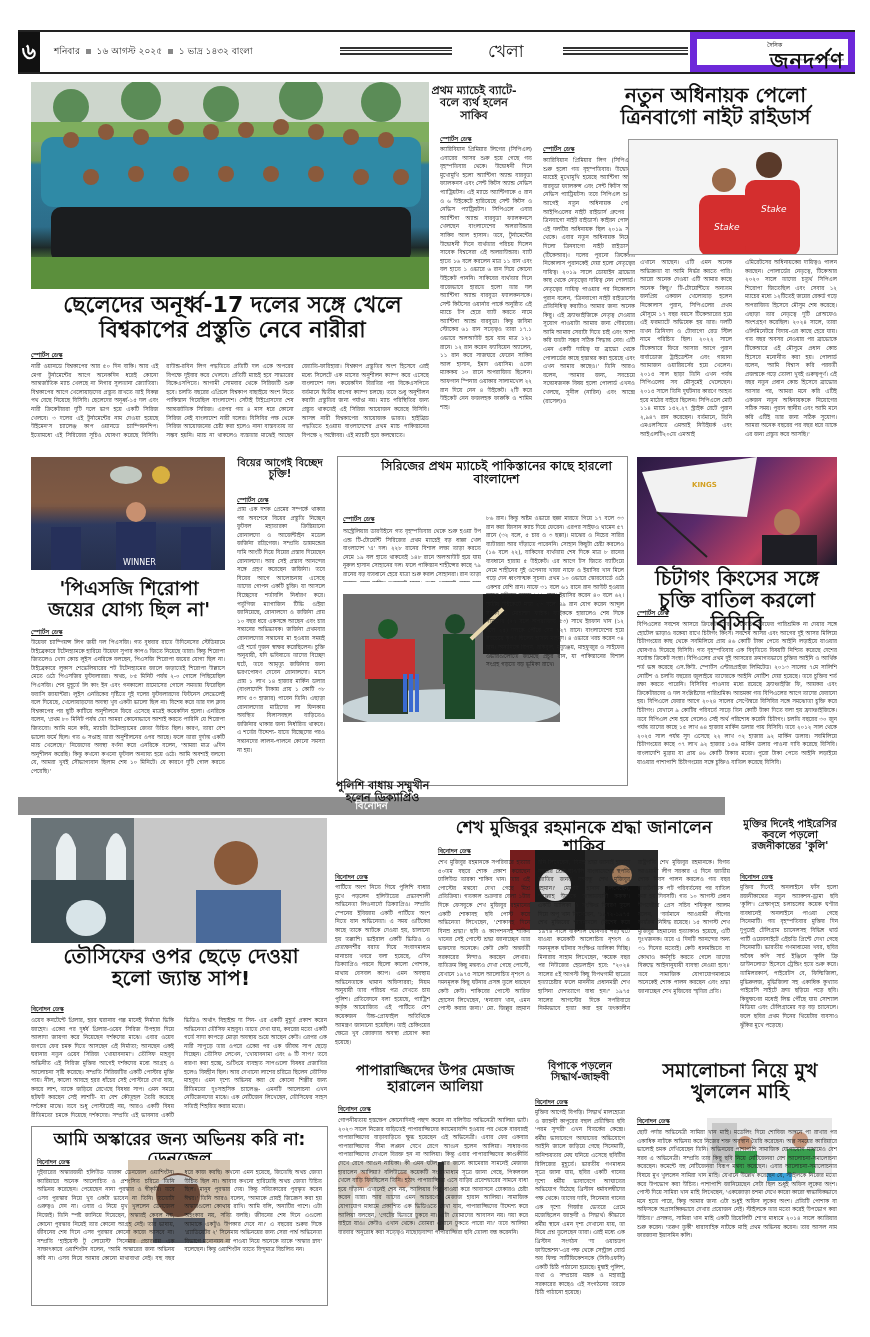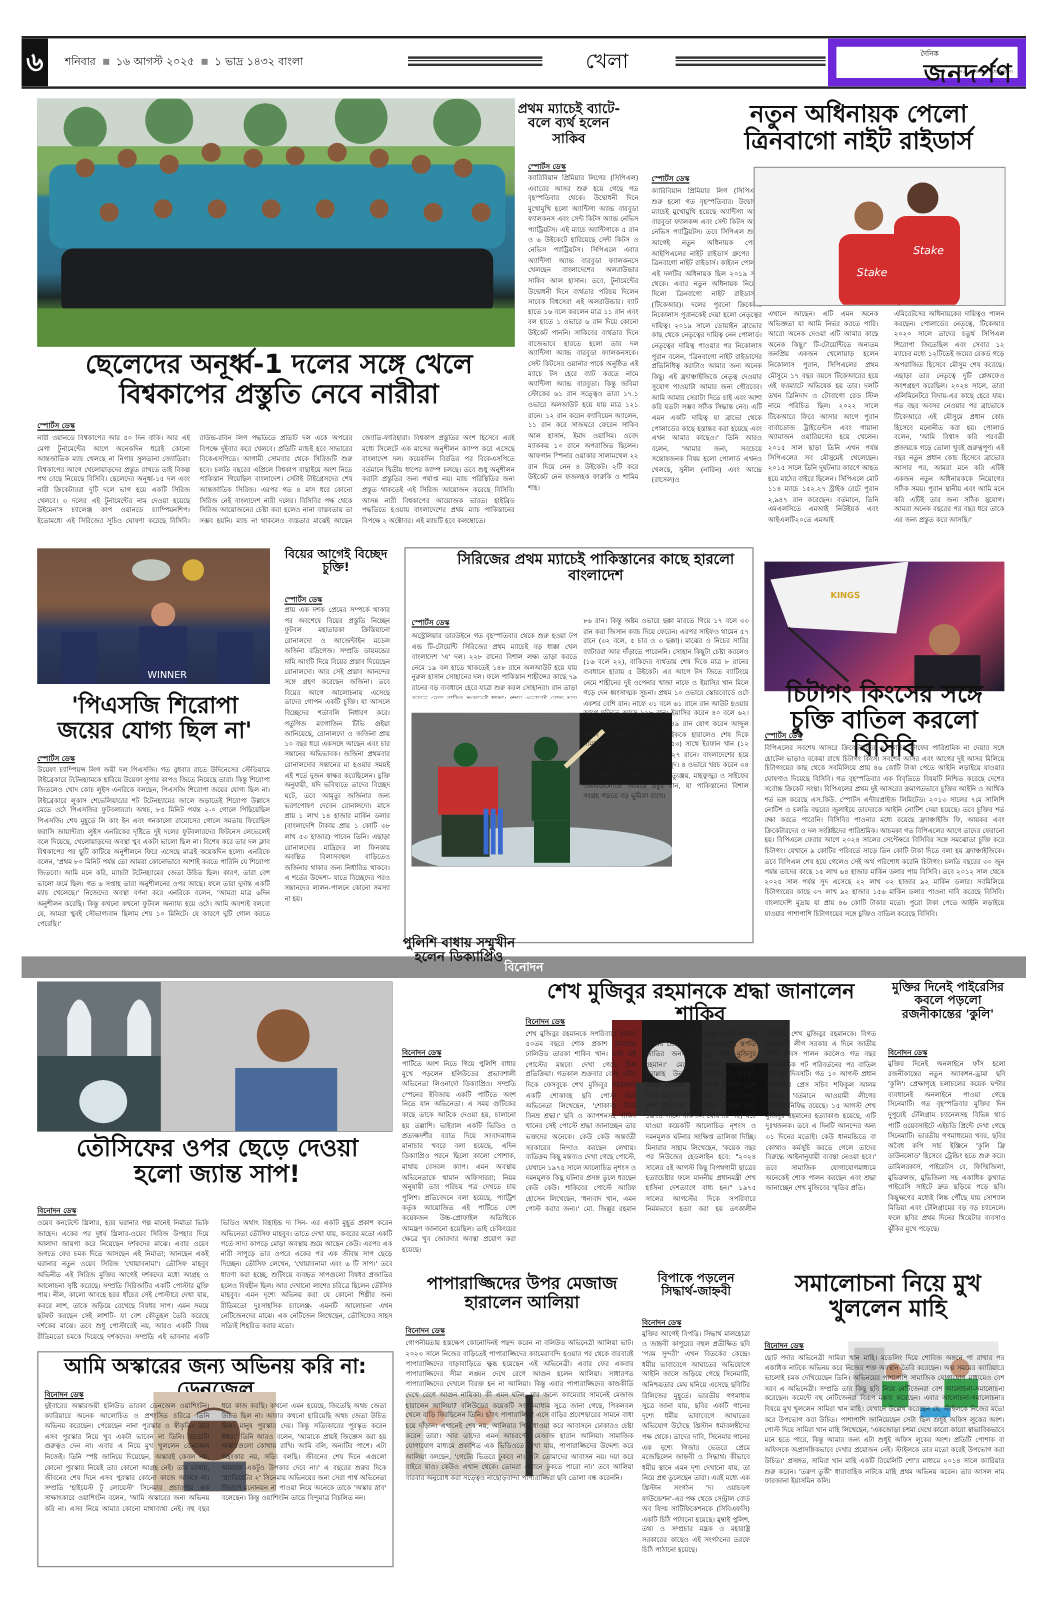--- a/index.html
+++ b/index.html
@@ -14,21 +14,21 @@
 .section{left:384px;top:6px;font-size:17px;font-family:"DejaVu Sans",sans-serif;font-weight:normal}
 .logo{right:0;top:0;width:165px;height:40px;border:7px solid #6d28d9;}
 .logo-small{position:absolute;left:70px;top:1px;font-size:6px;font-family:"DejaVu Sans",sans-serif}
 .logo-main{position:absolute;right:4px;top:6px;font-size:21px;font-weight:900;font-family:"DejaVu Sans",sans-serif;letter-spacing:1px}
 .logo-tag{position:absolute;right:4px;bottom:1px;font-size:4px;font-family:"DejaVu Sans",sans-serif}
 .photo{position:absolute;overflow:hidden}
 .hl{position:absolute;text-align:center;font-family:"DejaVu Sans",sans-serif;font-weight:bold;line-height:1.12;color:#111}
 .byline{position:absolute;font-size:6px;font-family:"DejaVu Sans",sans-serif;text-decoration:underline;font-weight:bold}
 .body{position:absolute;font-size:5.6px;line-height:8.6px;text-align:justify;color:#222;font-family:"DejaVu Sans",sans-serif;overflow:hidden}
 .box{position:absolute;border:1px solid #888}
-.bar{position:absolute;left:18px;top:797px;width:837px;height:18px;background:#8e8e8e;color:#fff;font-size:10px;font-family:"DejaVu Sans",sans-serif;font-weight:bold;display:flex;align-items:center;justify-content:center}
+.bar{position:absolute;left:18px;top:797px;width:707px;height:18px;background:#8e8e8e;color:#fff;font-size:10px;font-family:"DejaVu Sans",sans-serif;font-weight:bold;display:flex;align-items:center;justify-content:center}
 </style>
 </head>
 <body>
 
 <div class="abs masthead">
   <div class="abs pagenum">৬</div>
   <div class="abs dateline">
     <span>শনিবার</span>
     <span style="display:inline-block;width:5px;height:5px;background:#888;margin:0 3px"></span>
     <span>১৬ আগস্ট ২০২৫</span>
@@ -79,21 +79,21 @@
         <circle cx="150" cy="92" r="8"></circle>
         <circle cx="195" cy="92" r="8"></circle>
         <circle cx="240" cy="92" r="8"></circle>
         <circle cx="285" cy="92" r="8"></circle>
         <circle cx="330" cy="95" r="8"></circle>
         <circle cx="370" cy="95" r="8"></circle>
     </g>
   </svg>
 </div>
 
-<div class="hl" style="left:40px;top:293px;width:385px;font-size:22px">ছেলেদের অনূর্ধ্ব-1 দলের সঙ্গে খেলে বিশ্বকাপের প্রস্তুতি নেবে নারীরা</div>
+<div class="hl" style="left:40px;top:293px;width:385px;font-size:22px">ছেলেদের অনূর্ধ্ব-17 দলের সঙ্গে খেলে বিশ্বকাপের প্রস্তুতি নেবে নারীরা</div>
 <div class="byline" style="left:31px;top:350px">স্পোর্টস ডেস্ক</div>
 <div class="body" style="left:31px;top:362px;width:398px;height:80px;column-count:3;column-gap:8px">নারী ওয়ানডে বিশ্বকাপের আর ৫০ দিন বাকি। আর এই মেগা টুর্নামেন্টের আগে অনেকদিন ধরেই কোনো আন্তর্জাতিক ম্যাচ খেলছে না নিগার সুলতানা জ্যোতিরা। বিশ্বকাপের আগে খেলোয়াড়দের প্রস্তুত রাখতে তাই বিকল্প পথ বেছে নিয়েছে বিসিবি। ছেলেদের অনূর্ধ্ব-১৫ দল এবং নারী ক্রিকেটাররা দুটি দলে ভাগ হয়ে একটি সিরিজ খেলবে। ৩ দলের এই টুর্নামেন্টের নাম দেওয়া হয়েছে উইমেন'স চ্যালেঞ্জ কাপ ওয়ানডে চ্যাম্পিয়নশিপ। ইতোমধ্যে এই সিরিজের সূচিও ঘোষণা করেছে বিসিবি। রাউন্ড-রবিন লিগ পদ্ধতিতে প্রতিটি দল একে অপরের বিপক্ষে দুইবার করে খেলবে। প্রতিটি ম্যাচই হবে সাভারের বিকেএসপিতে। আগামী সোমবার থেকে সিরিজটি শুরু হবে। চলতি বছরের এপ্রিলে বিশ্বকাপ বাছাইয়ে অংশ নিতে পাকিস্তান গিয়েছিল বাংলাদেশ। সেটাই টাইগ্রেসদের শেষ আন্তর্জাতিক সিরিজ। এরপর গত ৪ মাস ধরে কোনো সিরিজ নেই বাংলাদেশ নারী দলের। বিসিবির পক্ষ থেকে সিরিজ আয়োজনের চেষ্টা করা হলেও নানা বাস্তবতায় তা সম্ভব হয়নি। ম্যাচ না থাকলেও ব্যস্ততার মাঝেই আছেন জ্যোতি-ফারিহারা। বিশ্বকাপ প্রস্তুতির অংশ হিসেবে এরই মধ্যে সিলেটে এক মাসের অনুশীলন ক্যাম্প করে এসেছে বাংলাদেশ দল। কয়েকদিন বিরতির পর বিকেএসপিতে বর্তমানে দ্বিতীয় ধাপের ক্যাম্প চলছে। তবে শুধু অনুশীলন করাটা প্রস্তুতির জন্য পর্যাপ্ত নয়। ম্যাচ পরিস্থিতির জন্য প্রস্তুত থাকতেই এই সিরিজ আয়োজন করেছে বিসিবি। আসন্ন নারী বিশ্বকাপের আয়োজক ভারত। হাইব্রিড পদ্ধতিতে হওয়ায় বাংলাদেশের প্রথম ম্যাচ পাকিস্তানের বিপক্ষে ২ অক্টোবর। এই ম্যাচটি হবে কলম্বোতে।</div>
 
 <div class="hl" style="left:425px;top:85px;width:98px;font-size:11px">প্রথম ম্যাচেই ব্যাটে-বলে ব্যর্থ হলেন সাকিব</div>
 <div class="byline" style="left:440px;top:134px">স্পোর্টস ডেস্ক</div>
 <div class="body" style="left:440px;top:145px;width:92px;height:295px">ক্যারিবিয়ান প্রিমিয়ার লিগের (সিপিএল) এবারের আসর শুরু হয়ে গেছে গত বৃহস্পতিবার থেকে। উদ্বোধনী দিনে মুখোমুখি হলো অ্যান্টিগা অ্যান্ড বারবুডা ফ্যালকনস এবং সেন্ট কিটস অ্যান্ড নেভিস প্যাট্রিয়টস। এই ম্যাচে অ্যান্টিগাকে ৫ রান ও ৬ উইকেটে হারিয়েছে সেন্ট কিটস ও নেভিস প্যাট্রিয়টস। সিপিএলে এবার অ্যান্টিগা অ্যান্ড বারবুডা ফ্যালকনসে খেলছেন বাংলাদেশের অলরাউন্ডার সাকিব আল হাসান। তবে, টুর্নামেন্টের উদ্বোধনী দিনে ব্যর্থতার পরিচয় দিলেন সাবেক বিশ্বসেরা এই অলরাউন্ডার। ব্যাট হাতে ১৬ বলে করলেন মাত্র ১১ রান এবং বল হাতে ১ ওভারে ৬ রান দিয়ে কোনো উইকেট পাননি। সাকিবের ব্যর্থতার দিনে বাজেভাবে হারতে হলো তার দল অ্যান্টিগা অ্যান্ড বারবুডা ফ্যালকনসকে। সেন্ট কিটসের ওয়ার্নার পার্কে অনুষ্ঠিত এই ম্যাচে টস হেরে ব্যাট করতে নামে অ্যান্টিগা অ্যান্ড বারবুডা। কিন্তু জবিমা স্টোকের ৬১ রান সত্ত্বেও তারা ১৭.১ ওভারে অলআউট হয়ে যায় মাত্র ১২১ রানে। ১২ রান করেন ফ্যাবিয়েন অ্যালেন, ১১ রান করে সাজঘরে ফেরেন সাকিব আল হাসান, ইমাদ ওয়াসিম। ওবেদ ম্যাককয় ১০ রানে অপরাজিত ছিলেন। আফগান স্পিনার ওয়াকার সালামখেল ২২ রান দিয়ে নেন ৪ উইকেট। ২টি করে উইকেট নেন ফজলহক ফারুকি ও শামিম শাহ।</div>
 
 <div class="hl" style="left:588px;top:84px;width:255px;font-size:20px">নতুন অধিনায়ক পেলো ত্রিনবাগো নাইট রাইডার্স</div>
 <div class="byline" style="left:543px;top:144px">স্পোর্টস ডেস্ক</div>
 <div class="body" style="left:543px;top:156px;width:92px;height:284px">ক্যারিবিয়ান প্রিমিয়ার লিগ (সিপিএল) শুরু হলো গত বৃহস্পতিবার। উদ্বোধনী ম্যাচেই মুখোমুখি হয়েছে অ্যান্টিগা অ্যান্ড বারবুডা ফ্যালকন্স এবং সেন্ট কিটস অ্যান্ড নেভিস প্যাট্রিয়টস। তবে সিপিএল শুরুর আগেই নতুন অধিনায়ক পেলো আইপিএলের নাইট রাইডার্স গ্রুপের দল ত্রিনবাগো নাইট রাইডার্স। কাইরন পোলার্ড এই দলটির অধিনায়ক ছিল ২০১৯ সাল থেকে। এবার নতুন অধিনায়ক নিয়োগ দিলো ত্রিনবাগো নাইট রাইডার্সকে (টিকেআর)। দলের পুরনো ক্রিকেটার নিকোলাস পুরানকেই দেয়া হলো নেতৃত্বের দায়িত্ব। ২০১৯ সালে ডোয়াইন ব্রাভোর কাছ থেকে নেতৃত্বের দায়িত্ব নেন পোলার্ড। নেতৃত্বের দায়িত্ব পাওয়ার পর নিকোলাস পুরান বলেন, 'ত্রিনবাগো নাইট রাইডার্সের প্রতিনিধিত্ব করাটাও আমার জন্য অনেক কিছু। এই ফ্র্যাঞ্চাইজিকে নেতৃত্ব দেওয়ার সুযোগ পাওয়াটা আমার জন্য গৌরবের। আমি আমার সেরাটা দিতে চাই এবং আশা করি যতটা সম্ভব সঠিক সিদ্ধান্ত নেব। এটি এমন একটি দায়িত্ব যা ব্রাভো থেকে পোলার্ডের কাছে হস্তান্তর করা হয়েছে এবং এখন আমার কাছেও।' তিনি আরও বলেন, 'আমার জন্য, সবচেয়ে সন্তোষজনক বিষয় হলো পোলার্ড এখনও খেলছে, সুনীল (নারিন) এবং আন্দ্রে (রাসেল)ও</div>
@@ -147,21 +147,21 @@
     <rect x="66" y="80" width="4" height="38" fill="#3a6ad0"></rect>
     <rect x="72" y="80" width="4" height="38" fill="#3a6ad0"></rect>
     <circle cx="112" cy="30" r="10" fill="#1e4a2a"></circle>
     <rect x="100" y="40" width="32" height="50" fill="#1e4a2a"></rect>
     <rect x="102" y="90" width="30" height="35" fill="#1e4a2a"></rect>
     <line x1="128" y1="45" x2="160" y2="15" stroke="#e8d8b0" stroke-width="4"></line>
   </svg>
 </div>
 <div class="body" style="left:486px;top:514px;width:138px;height:270px">৮৬ রান। কিন্তু অষ্টম ওভারে ছক্কা মারতে গিয়ে ১৭ বলে ৩৩ রান করা জিসান ক্যাচ দিয়ে ফেরেন। এরপর সাইফও থামেন ৫৭ রানে (৩২ বলে, ৫ চার ও ৩ ছক্কা)। মাঝের ও নিচের সারির ব্যাটাররা আর দাঁড়াতে পারেননি। সোহান কিছুটা চেষ্টা করলেও (১৬ বলে ২২), বাকিদের ব্যর্থতায় শেষ দিকে মাত্র ৮ রানের ব্যবধানে হারায় ৫ উইকেট। এর আগে টস জিতে ব্যাটিংয়ে নেমে শাহীনের দুই ওপেনার খাজা নাফে ও ইয়াসির খান মিলে গড়ে দেন ধ্বংসাত্মক সূচনা। প্রথম ১০ ওভারে স্কোরবোর্ডে ওঠে একশর বেশি রান। নাফে ৩১ বলে ৬১ রানে রান আউট হওয়ার আগে ছুড়িতে আসে ১১৮ রান। ইয়াসির করেন ৪০ বলে ৬২। তৃতীয় উইকেটে মাত্র ২৩ বলে ৪৯ রান যোগ করেন আব্দুল সামাদ ও মোহাম্মদ ফাইক। ফাইককে হারালেও শেষ দিকে সামাদের (২৭ বলে অপরাজিত ৫৩) সাথে ইরফান খান (১২ বলে ২৫) দলকে পৌঁছে দেন ২২৭ রানে। বাংলাদেশের হয়ে সবচেয়ে কৃপণ ছিলেন হাসান মাহমুদ। ৪ ওভারে খরচ করেন ৩৪ রান। অন্যদিকে রিপন, রকিবুল, মৃত্যুঞ্জয়, মাহফুজুর ও সাইফের ওভারগুলোতে জমেছে প্রচুর রান, যা পাকিস্তানের বিশাল সংগ্রহ গড়তে বড় ভূমিকা রাখে।</div>
 
-<div class="photo" style="left:637px;top:468px;width:200px;height:108px;background:linear-gradient(135deg,#2a1a40 0%,#5a2a6a 40%,#c04060 70%,#1a1a2a 100%)">
+<div class="photo" style="left:637px;top:457px;width:200px;height:108px;background:linear-gradient(135deg,#2a1a40 0%,#5a2a6a 40%,#c04060 70%,#1a1a2a 100%)">
   <svg width="200" height="108" viewBox="0 0 200 108">
     <polygon points="5,15 120,0 110,60 20,55" fill="#f2f2f2"></polygon>
     <text x="55" y="30" font-size="7" fill="#d4a020" font-family="DejaVu Sans" font-weight="bold">KINGS</text>
     <line x1="20" y1="55" x2="70" y2="100" stroke="#222" stroke-width="2"></line>
     <circle cx="150" cy="65" r="13" fill="#b07a5a"></circle>
     <rect x="125" y="78" width="55" height="30" fill="#1e1e24"></rect>
   </svg>
 </div>
 <div class="hl" style="left:637px;top:567px;width:200px;font-size:20px">চিটাগং কিংসের সঙ্গে চুক্তি বাতিল করলো বিসিবি</div>
 <div class="byline" style="left:637px;top:608px">স্পোর্টস ডেস্ক</div>

